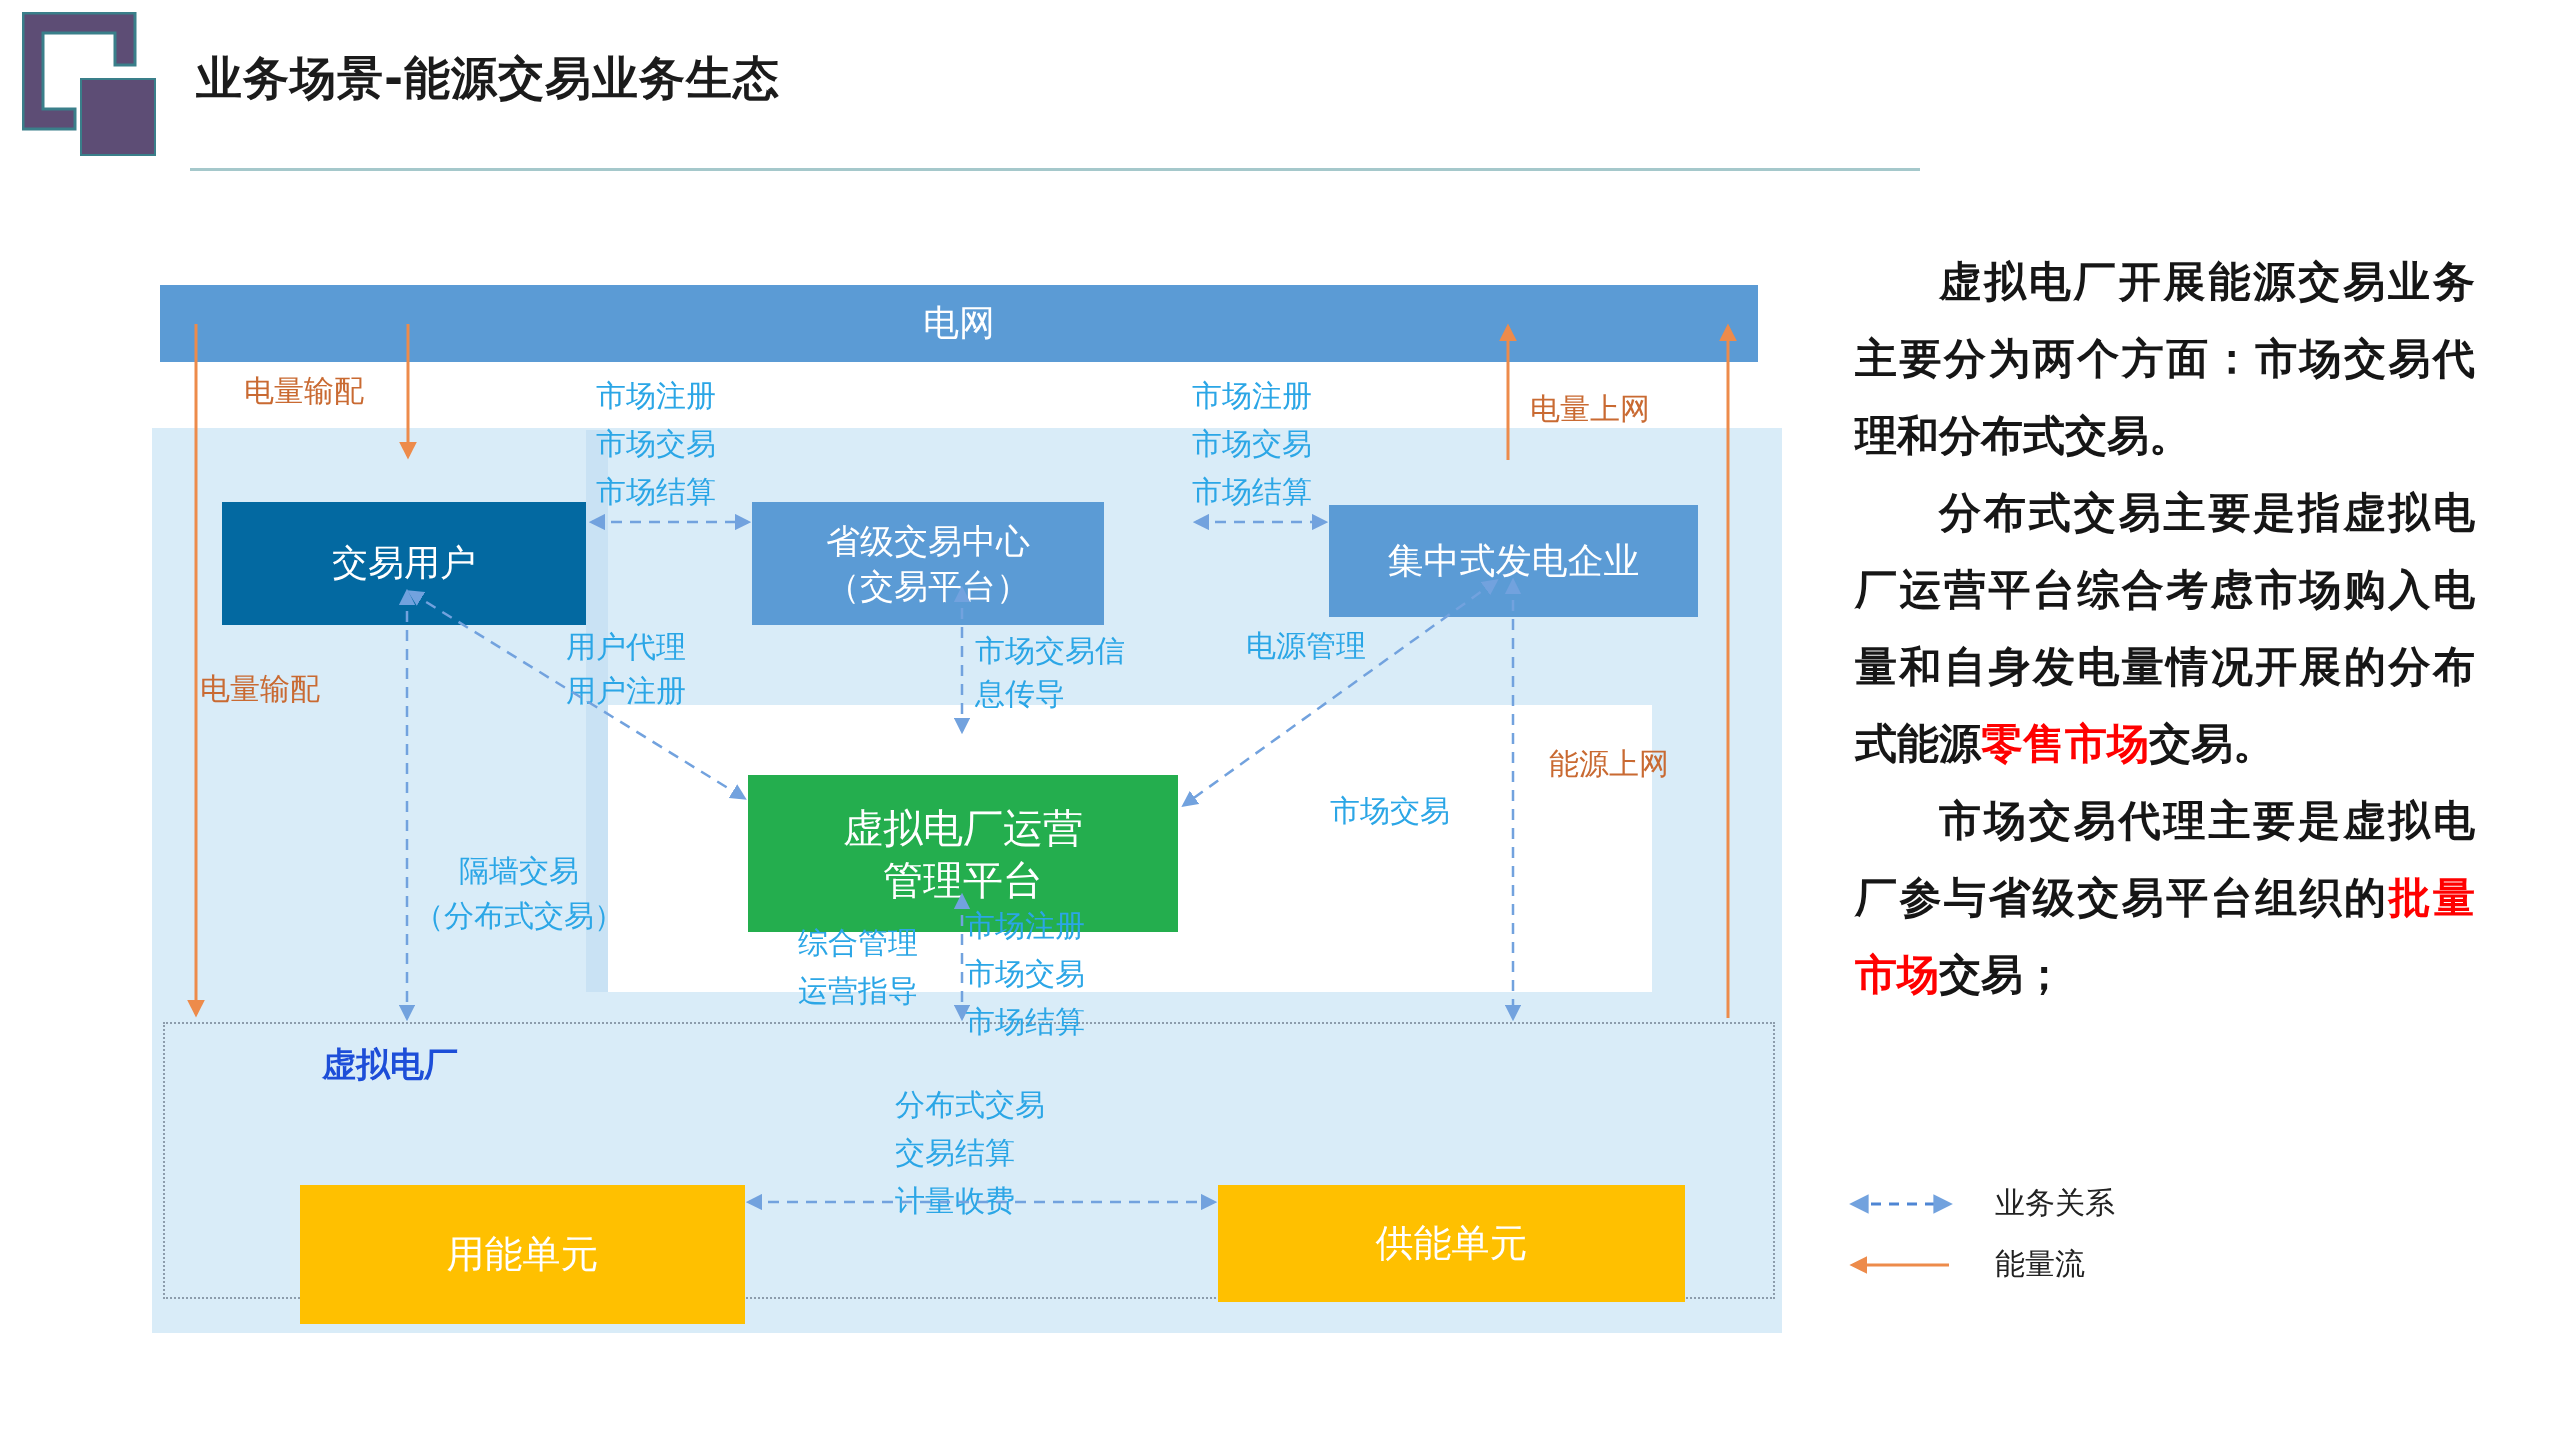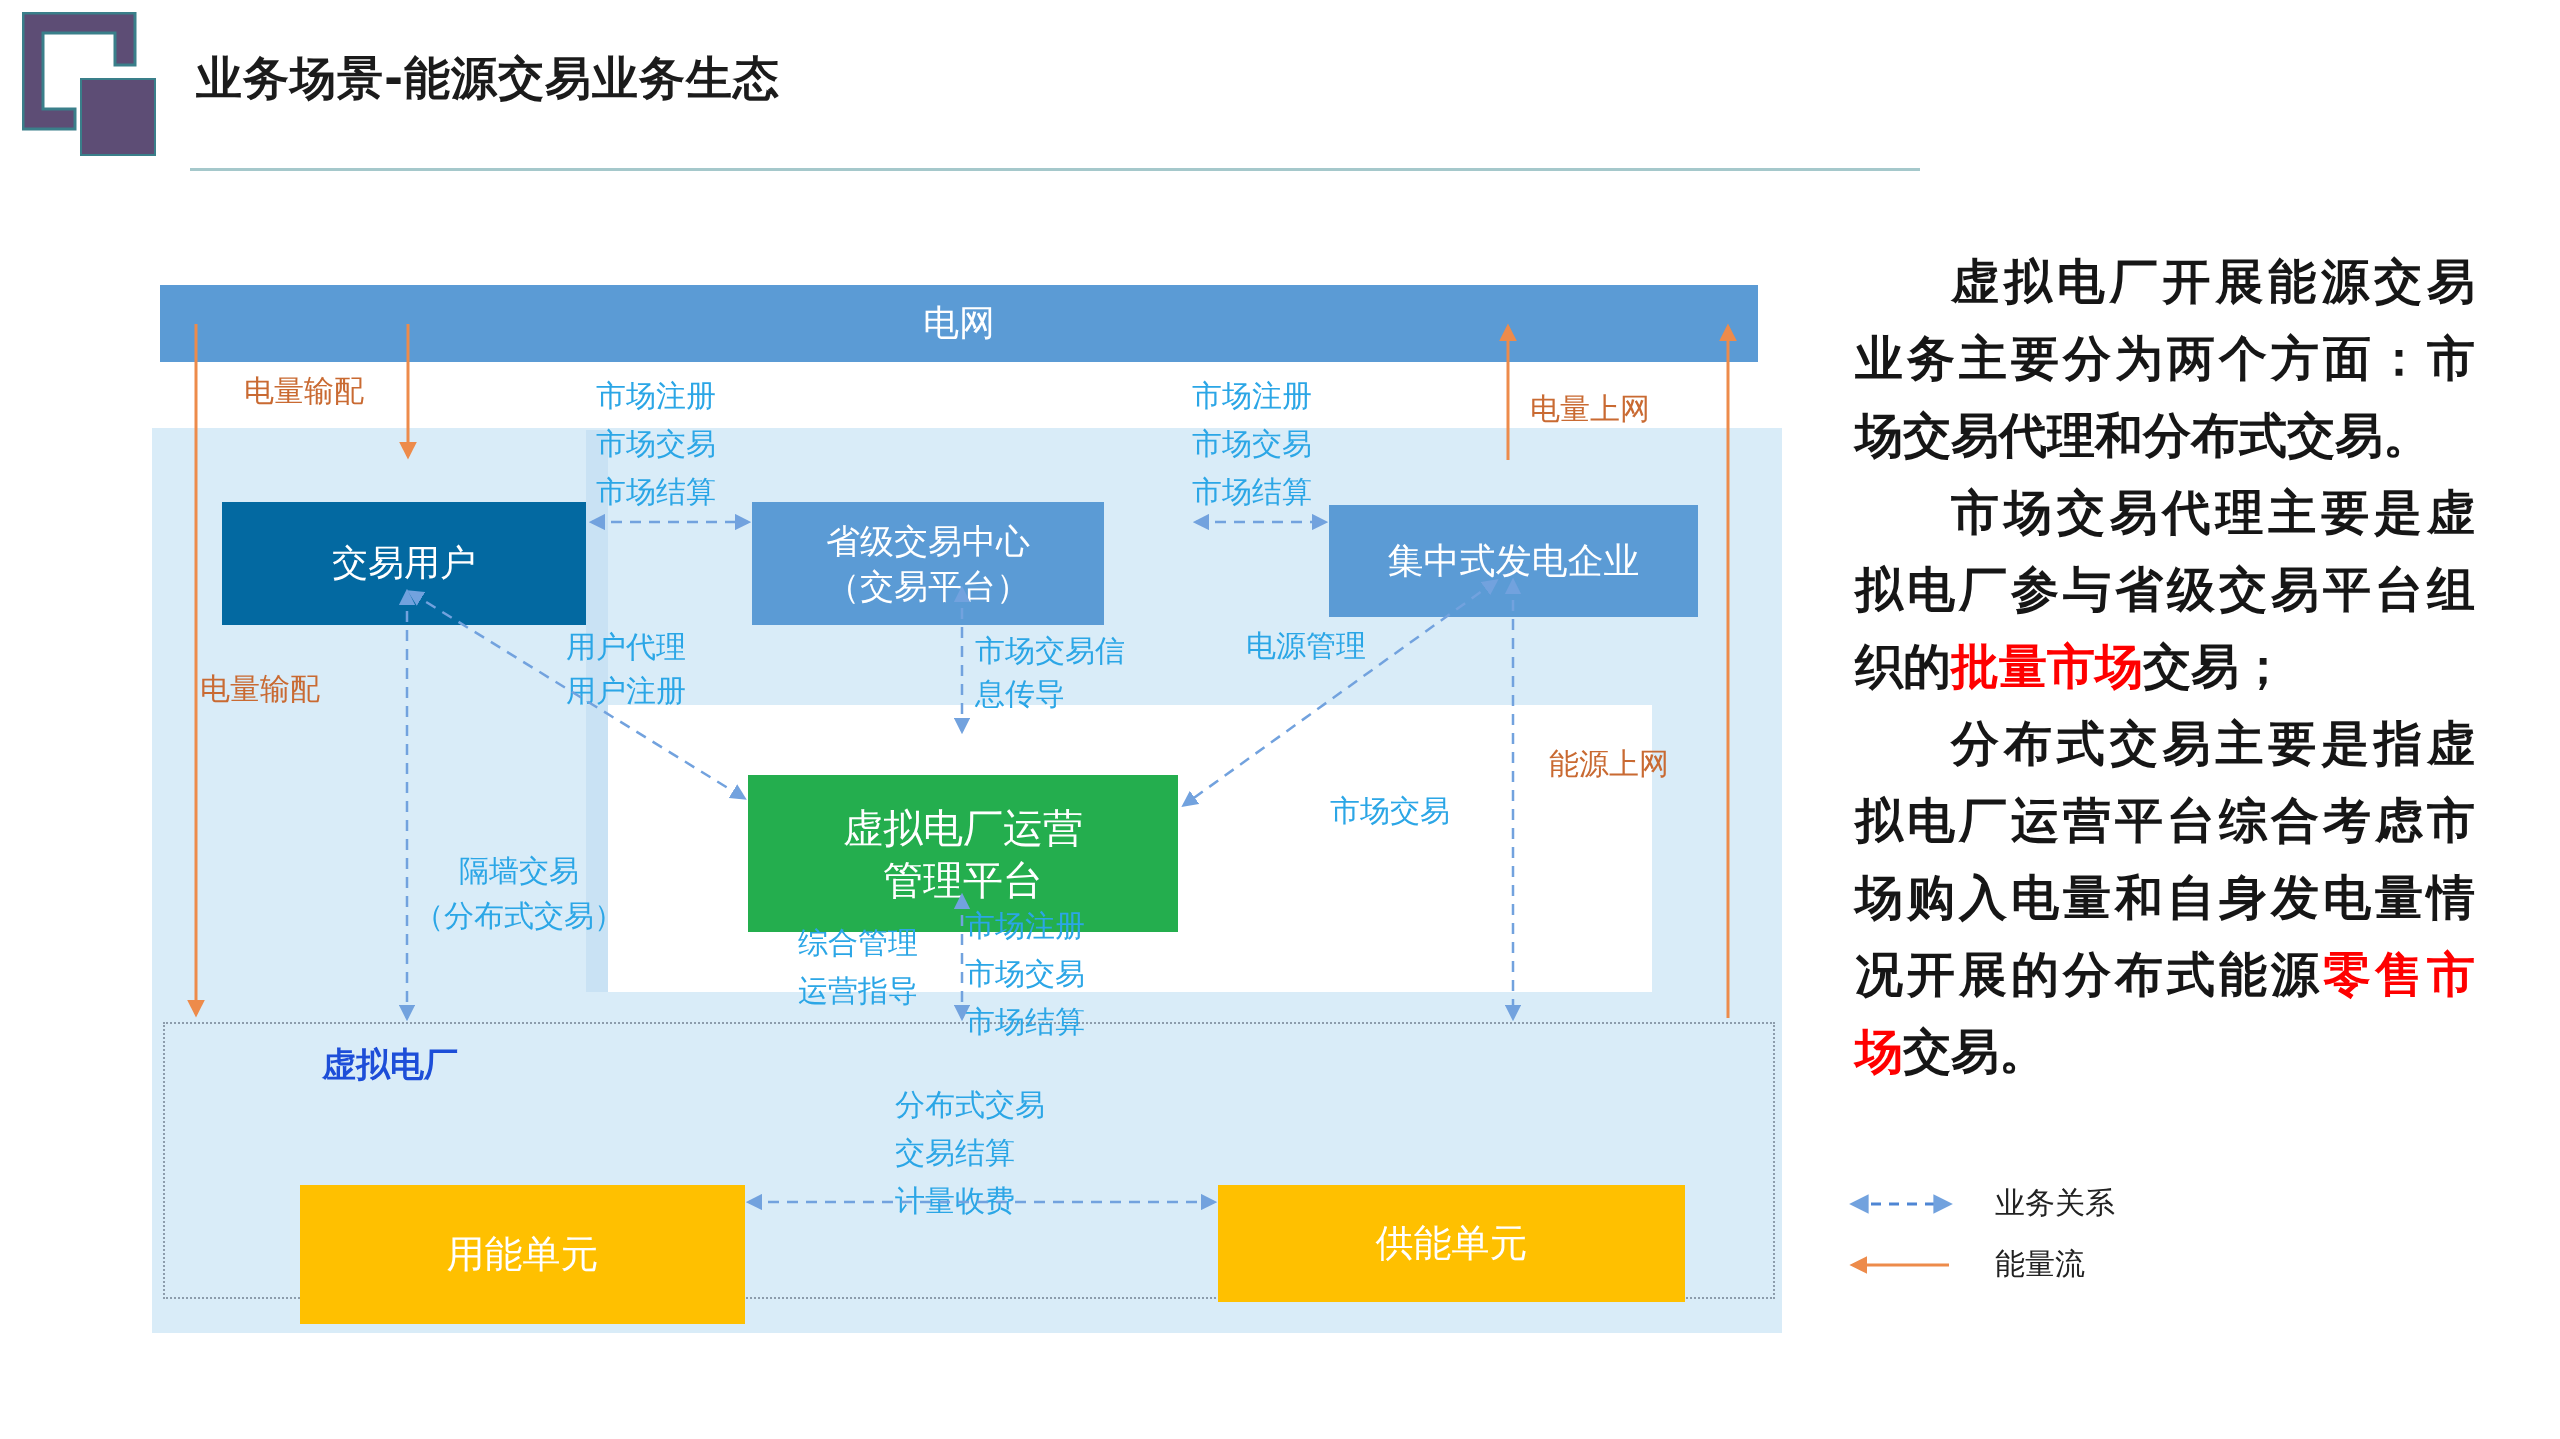--- a/index.html
+++ b/index.html
@@ -16,21 +16,21 @@
   
   .region{position:absolute;}
   .node{position:absolute;display:flex;align-items:center;justify-content:center;text-align:center;color:#fff;white-space:pre-line;line-height:1.3;margin-top:40px;}
   .dlabel{position:absolute;line-height:1;}
   .dlabel .ln{display:block;white-space:nowrap;}
   #vpp-box{position:absolute;border:2px dotted;}
   #vpp-box .vpp-title{position:absolute;font-weight:bold;white-space:nowrap;}
   #connector-svg{position:absolute;left:0;top:0;pointer-events:none;}
 
   
-  #side-text{position:absolute;left:1855px;top:243px;width:620px;font-size:48px;line-height:77px;color:#161616;font-weight:600;text-align:justify;}
+  #side-text{position:absolute;left:1855px;top:243px;width:620px;font-size:42px;line-height:77px;color:#161616;font-weight:600;text-align:justify;}
   #side-text p{margin:0;text-indent:2em;}
   .red-em{font-weight:bold;}
 
   
   .legend-item{position:absolute;display:flex;align-items:center;}
   .legend-item .legend-label{font-size:30px;color:#222;margin-left:38px;white-space:nowrap;}
 </style>
 </head>
 <body>
 
@@ -141,22 +141,22 @@
         <path d="M749,1202 L1214,1202" fill="none" stroke="#72A2DE" stroke-width="2.5" stroke-dasharray="11 8" marker-end="url(#arr-b)" marker-start="url(#arr-b)"></path>
         <path d="M196,324 L196,1014" fill="none" stroke="#ED8B4B" stroke-width="3" marker-end="url(#arr-o)"></path>
         <path d="M408,324 L408,456" fill="none" stroke="#ED8B4B" stroke-width="3" marker-end="url(#arr-o)"></path>
         <path d="M1508,460 L1508,327" fill="none" stroke="#ED8B4B" stroke-width="3" marker-end="url(#arr-o)"></path>
         <path d="M1728,1018 L1728,327" fill="none" stroke="#ED8B4B" stroke-width="3" marker-end="url(#arr-o)"></path>
       </g>
   </svg>
 
   <div id="side-text">
       <p><span>虚拟电厂开展能源交易业务主要分为两个方面：市场交易代理和分布式交易。</span></p>
+      <p><span>分布式交易主要是指虚拟电厂运营平台综合考虑市场购入电量和自身发电量情况开展的分布式能源</span><span class="red-em" style="color: rgb(255, 0, 0);">零售市场</span><span>交易。</span></p>
       <p><span>市场交易代理主要是虚拟电厂参与省级交易平台组织的</span><span class="red-em" style="color: rgb(255, 0, 0);">批量市场</span><span>交易；</span></p>
-      <p><span>分布式交易主要是指虚拟电厂运营平台综合考虑市场购入电量和自身发电量情况开展的分布式能源</span><span class="red-em" style="color: rgb(255, 0, 0);">零售市场</span><span>交易。</span></p>
     </div>
 
   <div id="legend">
       <div class="legend-item" style="left: 1845px; top: 1183px;">
         <svg width="112" height="26" viewBox="0 0 112 26">
           <path d="M8,13 L104,13" stroke="#4E86D4" stroke-width="3" stroke-dasharray="10 8" marker-start="url(#arr-b)" marker-end="url(#arr-b)" fill="none"></path>
         </svg>
         <span class="legend-label">业务关系</span>
       </div>
       <div class="legend-item" style="left: 1845px; top: 1244px;">

